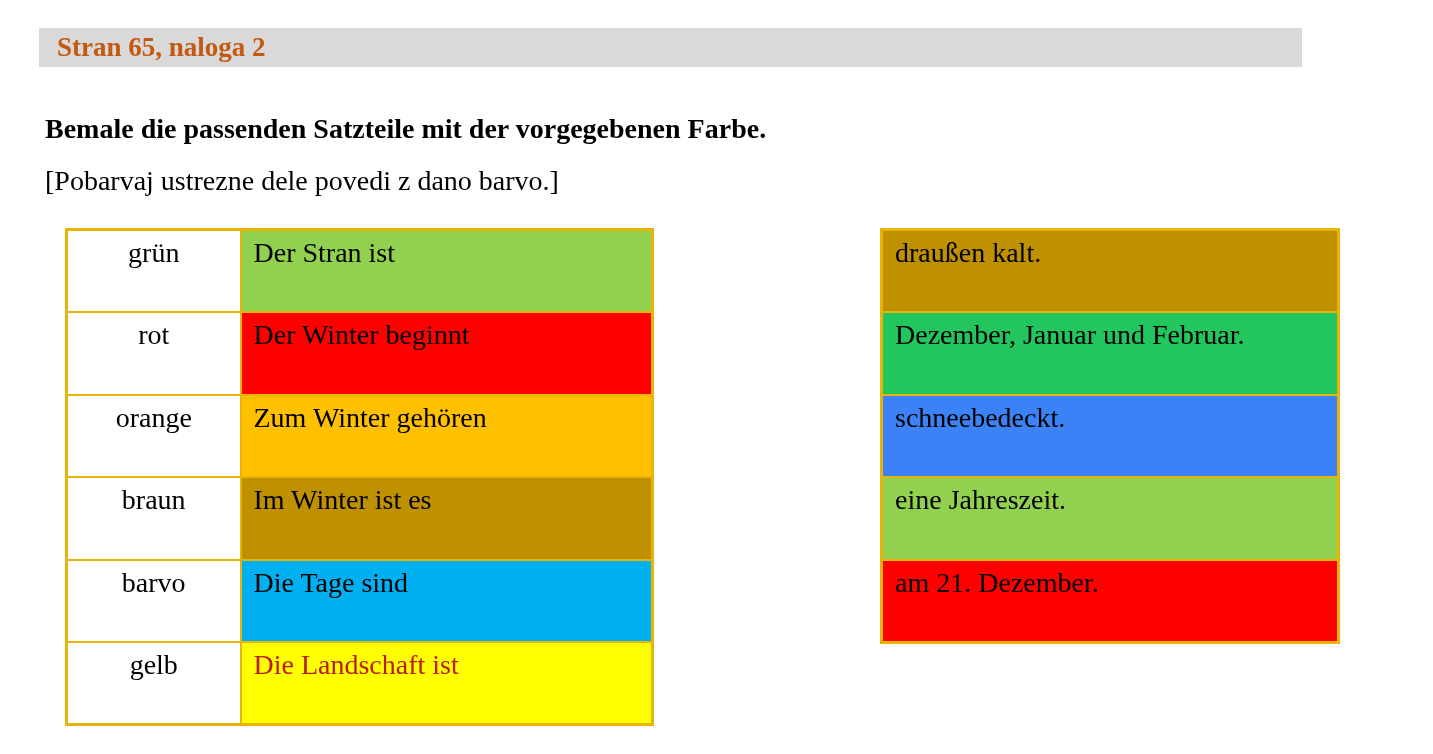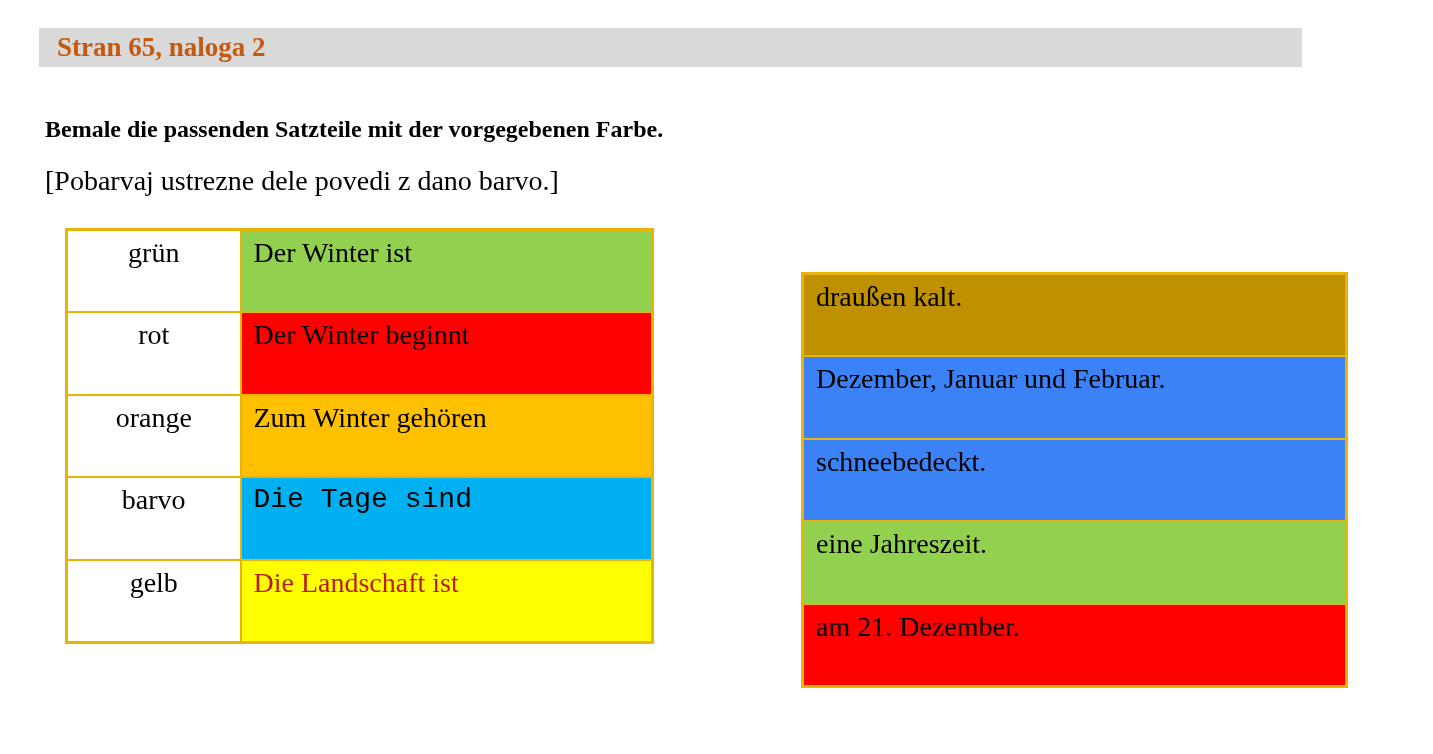--- a/index.html
+++ b/index.html
@@ -21,21 +21,21 @@
   .header-bar .header-text {
     font-weight: bold;
     font-size: 27px;
     line-height: 1;
   }
 
   .instruction-de {
     position: absolute;
     left: 33px; top: 98px;
     font-weight: bold;
-    font-size: 24px;
+    font-size: 28px;
     line-height: 38px;
     color: #000000;
     white-space: nowrap;
   }
   .instruction-sl {
     position: absolute;
     left: 33px; top: 150px;
     font-weight: normal;
     font-size: 28px;
     line-height: 38px;
@@ -47,21 +47,21 @@
     position: absolute;
     border-collapse: collapse;
     table-layout: fixed;
   }
   table.match-table, table.match-table td {
     border: 2px solid #eab308;
   }
   table.match-table { border-width: 3px; }
 
   #left-table  { left: 59px;  top: 222px; width: 586px; }
-  #right-table { left: 795px; top: 222px; width: 547px; margin-top: 44px; }
+  #right-table { left: 874px; top: 222px; width: 460px; }
 
   td {
     height: 82.5px;
     vertical-align: top;
     font-size: 28px;
     line-height: 34px;
     color: #000000;
   }
   td.label-cell {
     width: 174px;
@@ -86,48 +86,52 @@
 <div class="instruction-sl">[Pobarvaj ustrezne dele povedi z dano barvo.]</div>
 
 <table id="left-table" class="match-table">
   <colgroup>
       <col style="width:174px">
       <col style="width:412px">
     </colgroup>
   <tbody>
       <tr>
         <td class="label-cell">grün</td>
-        <td class="colored-cell" style="background: rgb(146, 208, 80); color: rgb(0, 0, 0);">Der Winter ist</td>
+        <td class="colored-cell" style="background: rgb(146, 208, 80); color: rgb(0, 0, 0);">Der Stran ist</td>
       </tr>
       <tr>
         <td class="label-cell">rot</td>
         <td class="colored-cell" style="background: rgb(255, 0, 0); color: rgb(0, 0, 0);">Der Winter beginnt</td>
       </tr>
       <tr>
         <td class="label-cell">orange</td>
         <td class="colored-cell" style="background: rgb(255, 192, 0); color: rgb(0, 0, 0);">Zum Winter gehören</td>
       </tr>
       <tr>
+        <td class="label-cell">braun</td>
+        <td class="colored-cell" style="background: rgb(191, 144, 0); color: rgb(0, 0, 0);">Im Winter ist es</td>
+      </tr>
+      <tr>
         <td class="label-cell">barvo</td>
-        <td class="colored-cell" style="background: rgb(0, 176, 240); color: rgb(0, 0, 0); font-family: Liberation Mono, monospace;">Die Tage sind</td>
+        <td class="colored-cell" style="background: rgb(0, 176, 240); color: rgb(0, 0, 0);">Die Tage sind</td>
       </tr>
       <tr>
         <td class="label-cell">gelb</td>
         <td class="colored-cell" style="background: rgb(255, 255, 0); color: #b91c1c;">Die Landschaft ist</td>
       </tr>
     </tbody>
 </table>
 
 <table id="right-table" class="match-table">
   <tbody>
       <tr>
         <td class="colored-cell" style="background: rgb(191, 144, 0); color: rgb(0, 0, 0);">draußen kalt.</td>
       </tr>
       <tr>
-        <td class="colored-cell" style="background: #3b82f6; color: rgb(0, 0, 0);">Dezember, Januar und Februar.</td>
+        <td class="colored-cell" style="background: #22c55e; color: rgb(0, 0, 0);">Dezember, Januar und Februar.</td>
       </tr>
       <tr>
         <td class="colored-cell" style="background: #3b82f6; color: rgb(0, 0, 0);">schneebedeckt.</td>
       </tr>
       <tr>
         <td class="colored-cell" style="background: rgb(146, 208, 80); color: rgb(0, 0, 0);">eine Jahreszeit.</td>
       </tr>
       <tr>
         <td class="colored-cell" style="background: rgb(255, 0, 0); color: rgb(0, 0, 0);">am 21. Dezember.</td>
       </tr>

